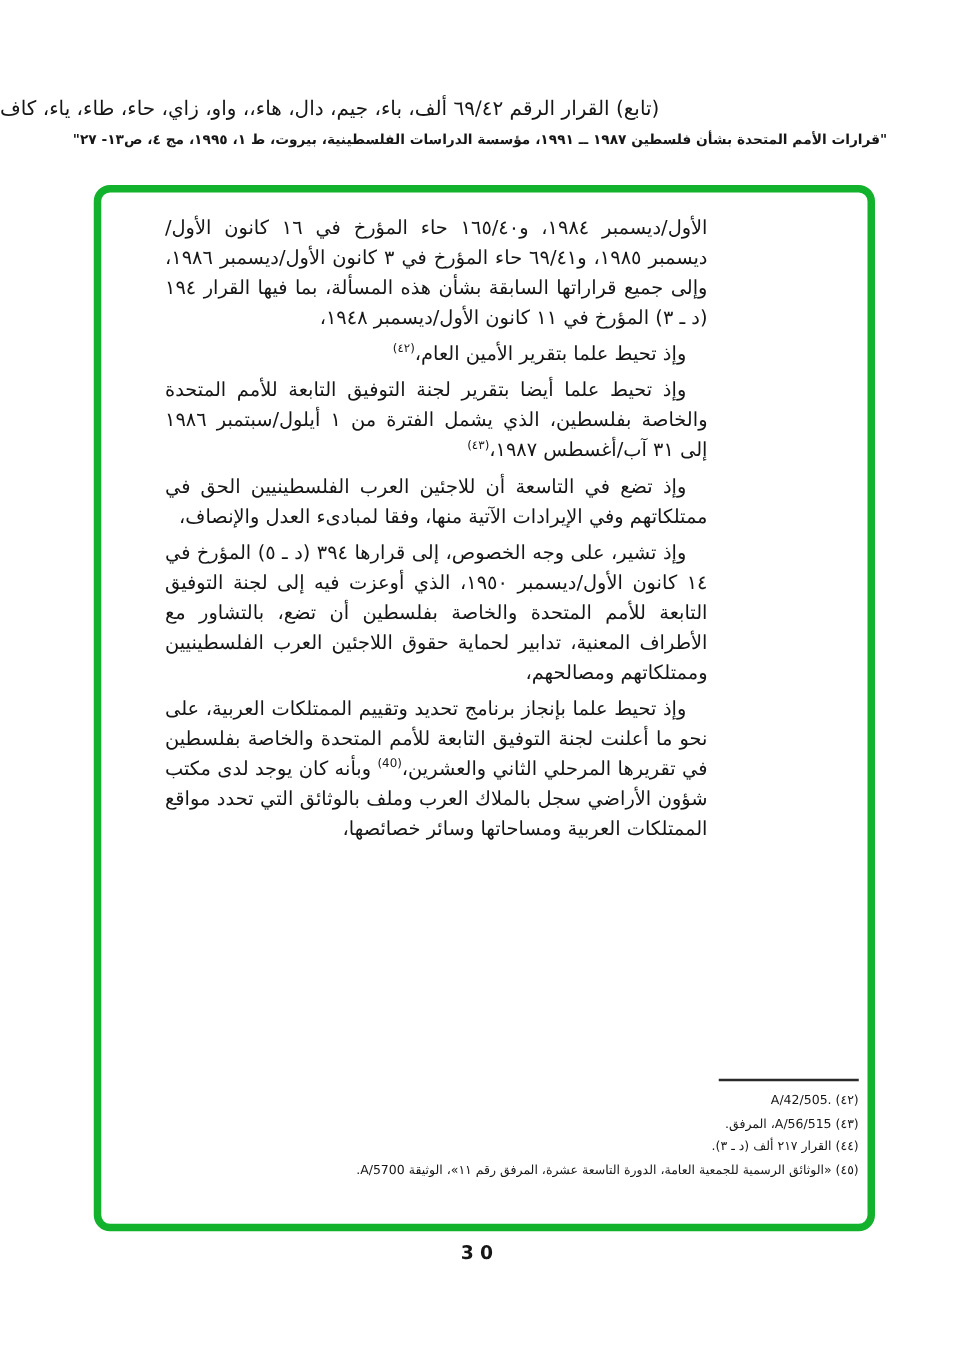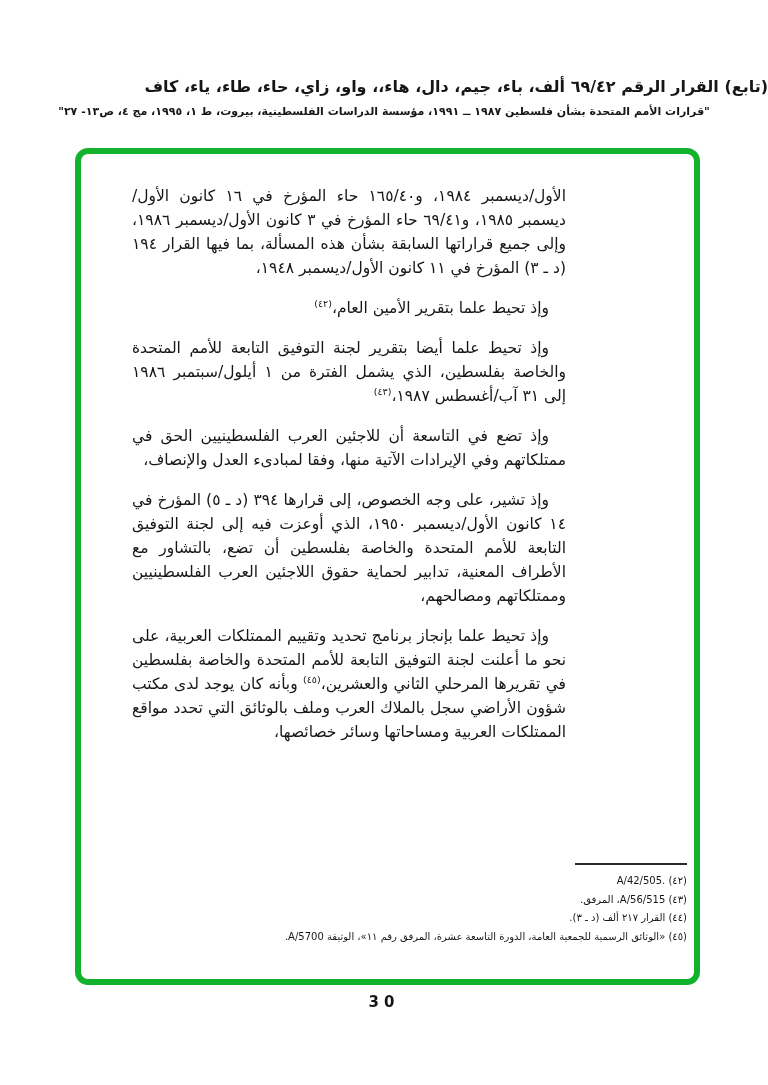--- a/index.html
+++ b/index.html
@@ -6,22 +6,22 @@
   body {
     width:768px; height:1085px;
     background:#ffffff;
     font-family:"DejaVu Sans", sans-serif;
     color:#161616;
     position:relative;
     overflow:hidden;
   }
   .header1 {
     position:absolute; top:76px; left:0; right:0;
-    direction:rtl; text-align:right;
-    font-weight:bold; font-size:16px; line-height:22px;
+    direction:rtl; text-align:left;
+    font-weight:normal; font-size:16px; line-height:22px;
     white-space:nowrap;
   }
   .header2 {
     position:absolute; top:104px; left:0; right:0;
     direction:rtl; text-align:center;
     font-weight:bold; font-size:11px; line-height:16px;
     white-space:nowrap;
   }
   .green-box {
     position:absolute; left:75px; top:148px;
@@ -31,21 +31,21 @@
     border-radius:13px;
     background:#ffffff;
   }
   .content {
     position:absolute; top:14px; right:128px;
     width:434px;
     direction:rtl;
     text-align:justify;
     font-size:15.5px; line-height:24px;
   }
-  .content p { margin:16px 0 5px 0; }
+  .content p { margin:2px 0 5px 0; }
   .content p.indent { text-indent:17px; }
   .b { font-weight:normal; }
   .content sup, .fns sup { font-size:9.5px; line-height:0; }
   .fnblock {
     position:absolute; right:7px; bottom:33px;
     width:508px;
     direction:rtl; text-align:right;
     font-size:10px; line-height:18.5px;
   }
   .fn-rule {
@@ -67,21 +67,21 @@
 <div class="header1">(تابع) القرار الرقم ٦٩/٤٢ ألف، باء، جيم، دال، هاء،، واو، زاي، حاء، طاء، ياء، كاف</div>
 <div class="header2">"قرارات الأمم المتحدة بشأن فلسطين ١٩٨٧ ــ ١٩٩١، مؤسسة الدراسات الفلسطينية، بيروت، ط ١، ١٩٩٥، مج ٤، ص١٣- ٢٧"</div>
 
 <div class="green-box">
   <div class="content" id="paras">
       <p class=""><span>الأول/ديسمبر ١٩٨٤، و١٦٥/٤٠ حاء المؤرخ في ١٦ كانون الأول/ديسمبر ١٩٨٥، و٦٩/٤١ حاء المؤرخ في ٣ كانون الأول/ديسمبر ١٩٨٦، وإلى جميع قراراتها السابقة بشأن هذه المسألة، بما فيها القرار ١٩٤ (د ـ ٣) المؤرخ في ١١ كانون الأول/ديسمبر ١٩٤٨،</span></p>
       <p class="indent"><span class="b">وإذ تحيط علما</span><span> بتقرير الأمين العام،</span><sup>(٤٢)</sup></p>
       <p class="indent"><span class="b">وإذ تحيط علما أيضا</span><span> بتقرير لجنة التوفيق التابعة للأمم المتحدة والخاصة بفلسطين، الذي يشمل الفترة من ١ أيلول/سبتمبر ١٩٨٦ إلى ٣١ آب/أغسطس ١٩٨٧،</span><sup>(٤٣)</sup></p>
       <p class="indent"><span class="b">وإذ تضع في التاسعة</span><span> أن للاجئين العرب الفلسطينيين الحق في ممتلكاتهم وفي الإيرادات الآتية منها، وفقا لمبادىء العدل والإنصاف،</span></p>
       <p class="indent"><span class="b">وإذ تشير،</span><span> على وجه الخصوص، إلى قرارها ٣٩٤ (د ـ ٥) المؤرخ في ١٤ كانون الأول/ديسمبر ١٩٥٠، الذي أوعزت فيه إلى لجنة التوفيق التابعة للأمم المتحدة والخاصة بفلسطين أن تضع، بالتشاور مع الأطراف المعنية، تدابير لحماية حقوق اللاجئين العرب الفلسطينيين وممتلكاتهم ومصالحهم،</span></p>
-      <p class="indent"><span class="b">وإذ تحيط علما</span><span> بإنجاز برنامج تحديد وتقييم الممتلكات العربية، على نحو ما أعلنت لجنة التوفيق التابعة للأمم المتحدة والخاصة بفلسطين في تقريرها المرحلي الثاني والعشرين،</span><sup>(٤٥)</sup><span> وبأنه كان يوجد لدى مكتب شؤون الأراضي سجل بالملاك العرب وملف بالوثائق التي تحدد مواقع الممتلكات العربية ومساحاتها وسائر خصائصها،</span></p>
+      <p class="indent"><span class="b">وإذ تحيط علما</span><span> بإنجاز برنامج تحديد وتقييم الممتلكات العربية، على نحو ما أعلنت لجنة التوفيق التابعة للأمم المتحدة والخاصة بفلسطين في تقريرها المرحلي الثاني والعشرين،</span><sup>(40)</sup><span> وبأنه كان يوجد لدى مكتب شؤون الأراضي سجل بالملاك العرب وملف بالوثائق التي تحدد مواقع الممتلكات العربية ومساحاتها وسائر خصائصها،</span></p>
     </div>
   <div class="fnblock">
     <div class="fn-rule"></div>
     <div class="fns" id="fns">
         <p><span>(٤٢) </span><span dir="ltr">A/42/505.</span></p>
         <p><span>(٤٣) </span><span dir="ltr">A/56/515</span><span>، المرفق.</span></p>
         <p><span>(٤٤) القرار ٢١٧ ألف (د ـ ٣).</span></p>
         <p><span>(٤٥) «الوثائق الرسمية للجمعية العامة، الدورة التاسعة عشرة، المرفق رقم ١١»، الوثيقة </span><span dir="ltr">A/5700</span><span>.</span></p>
       </div>
   </div>

